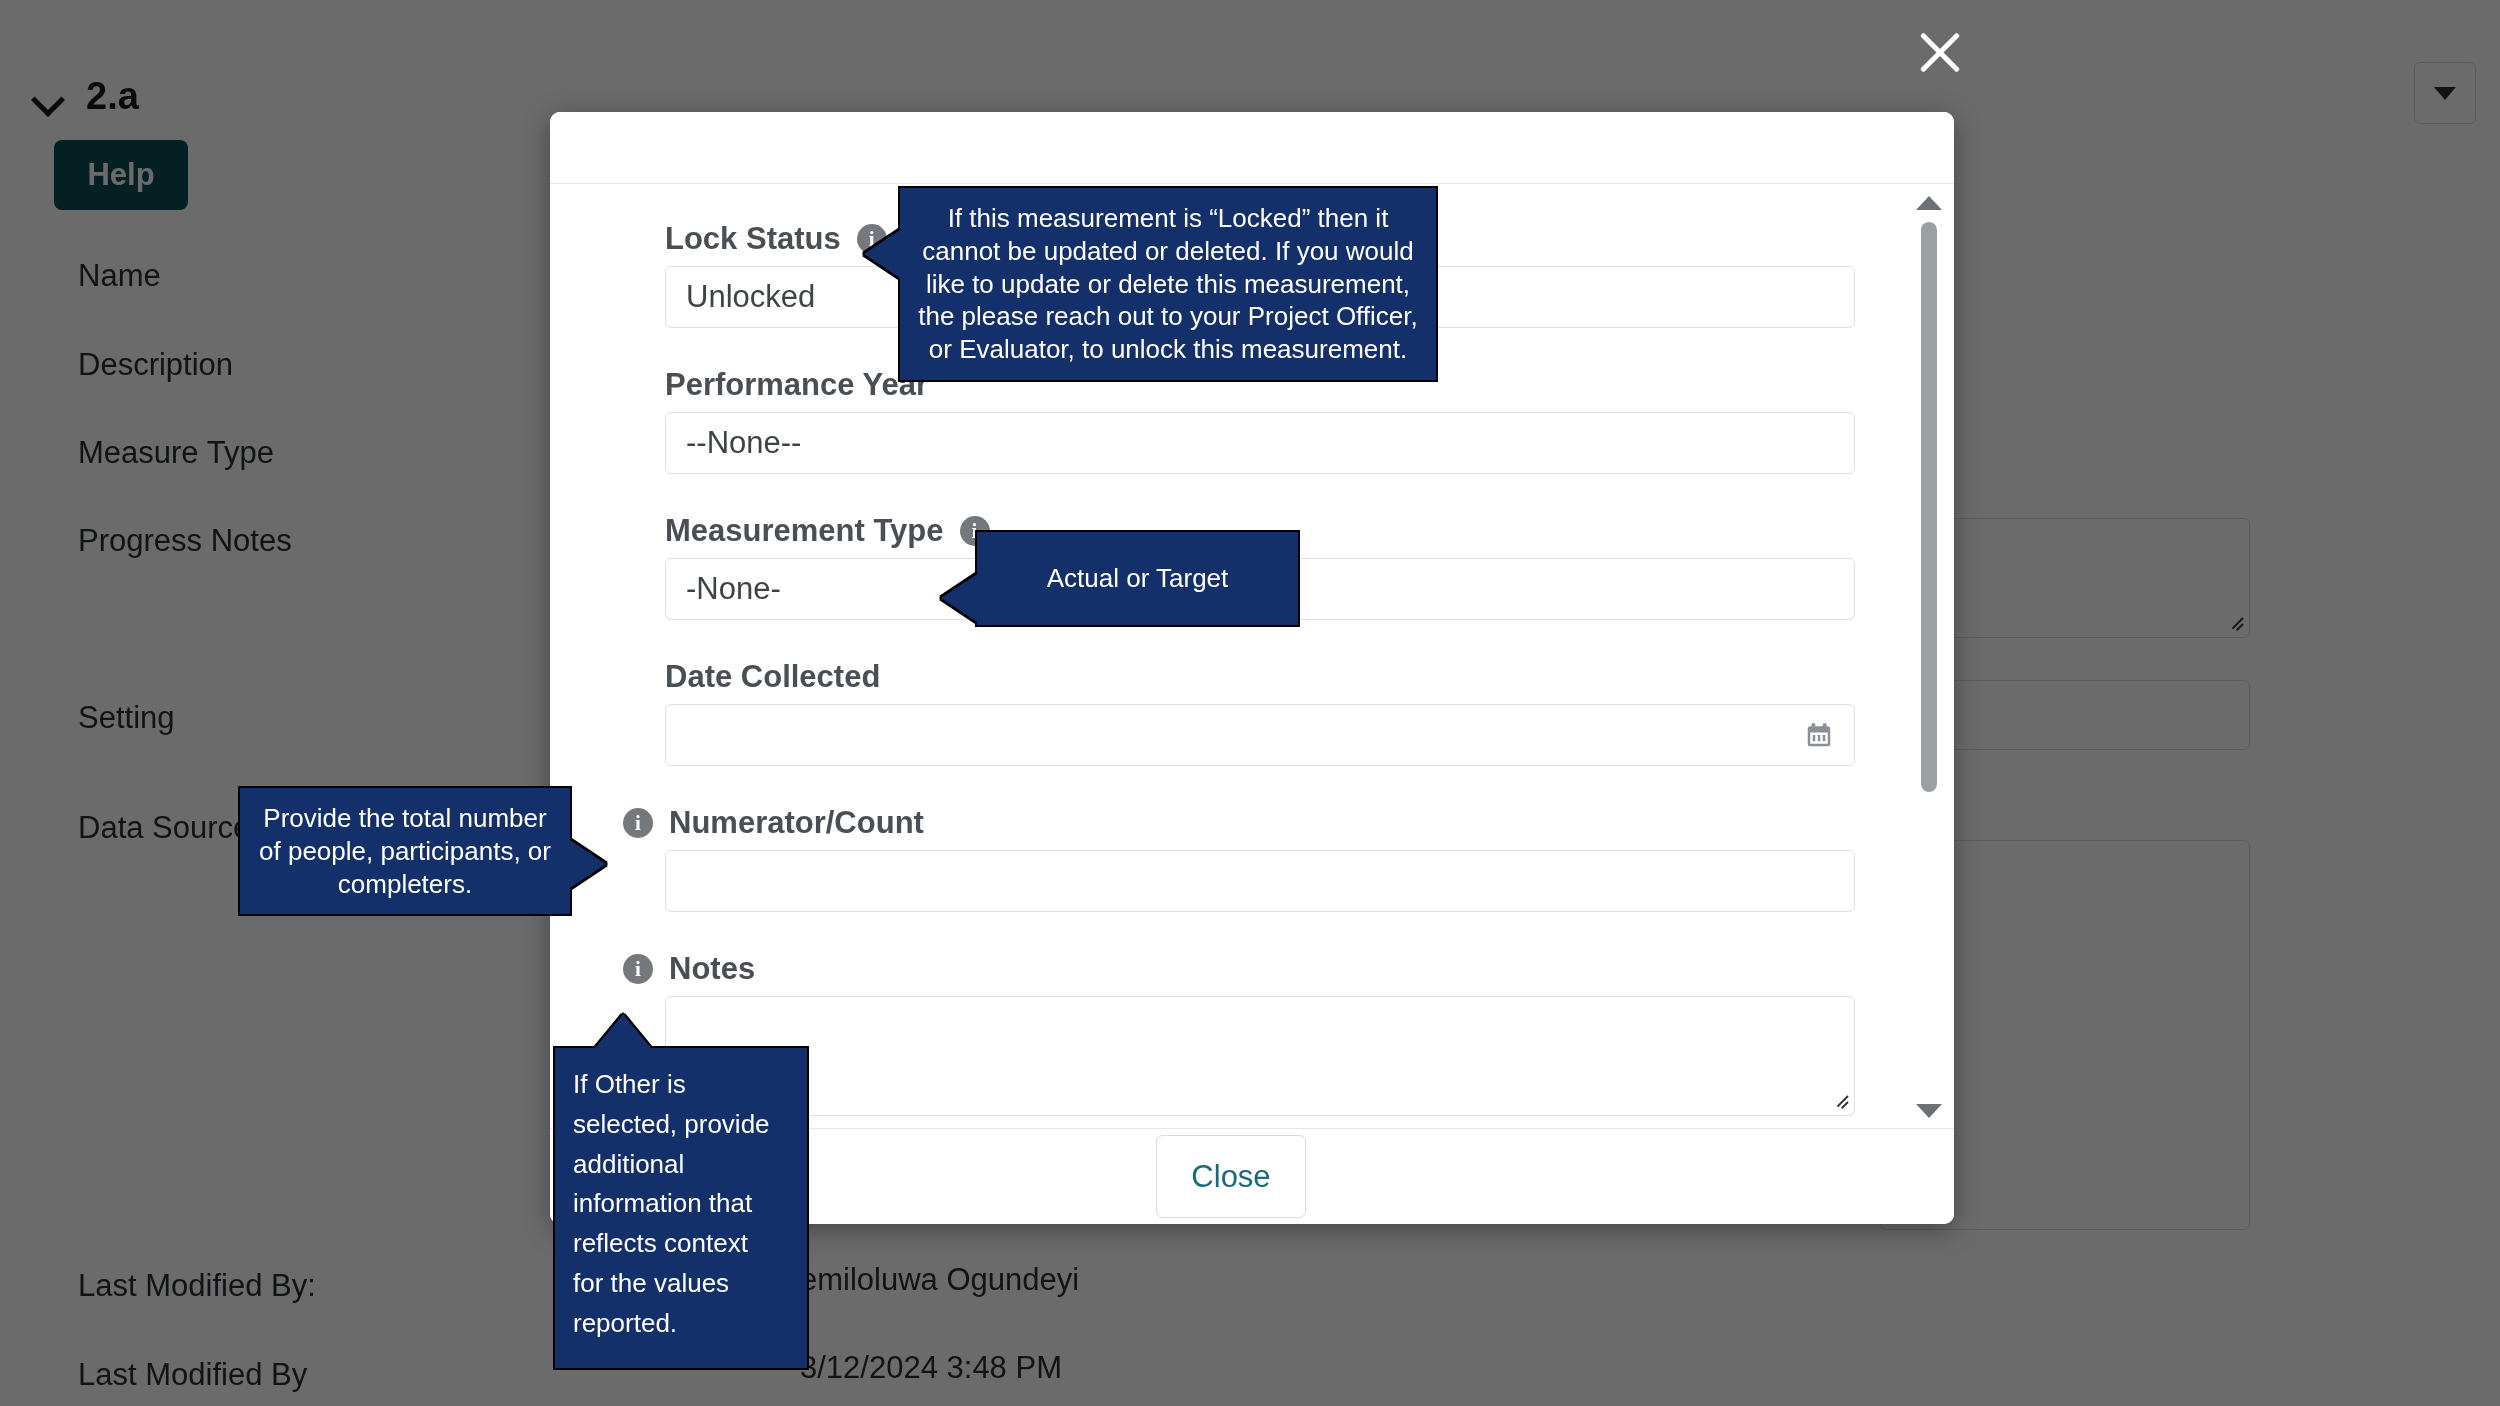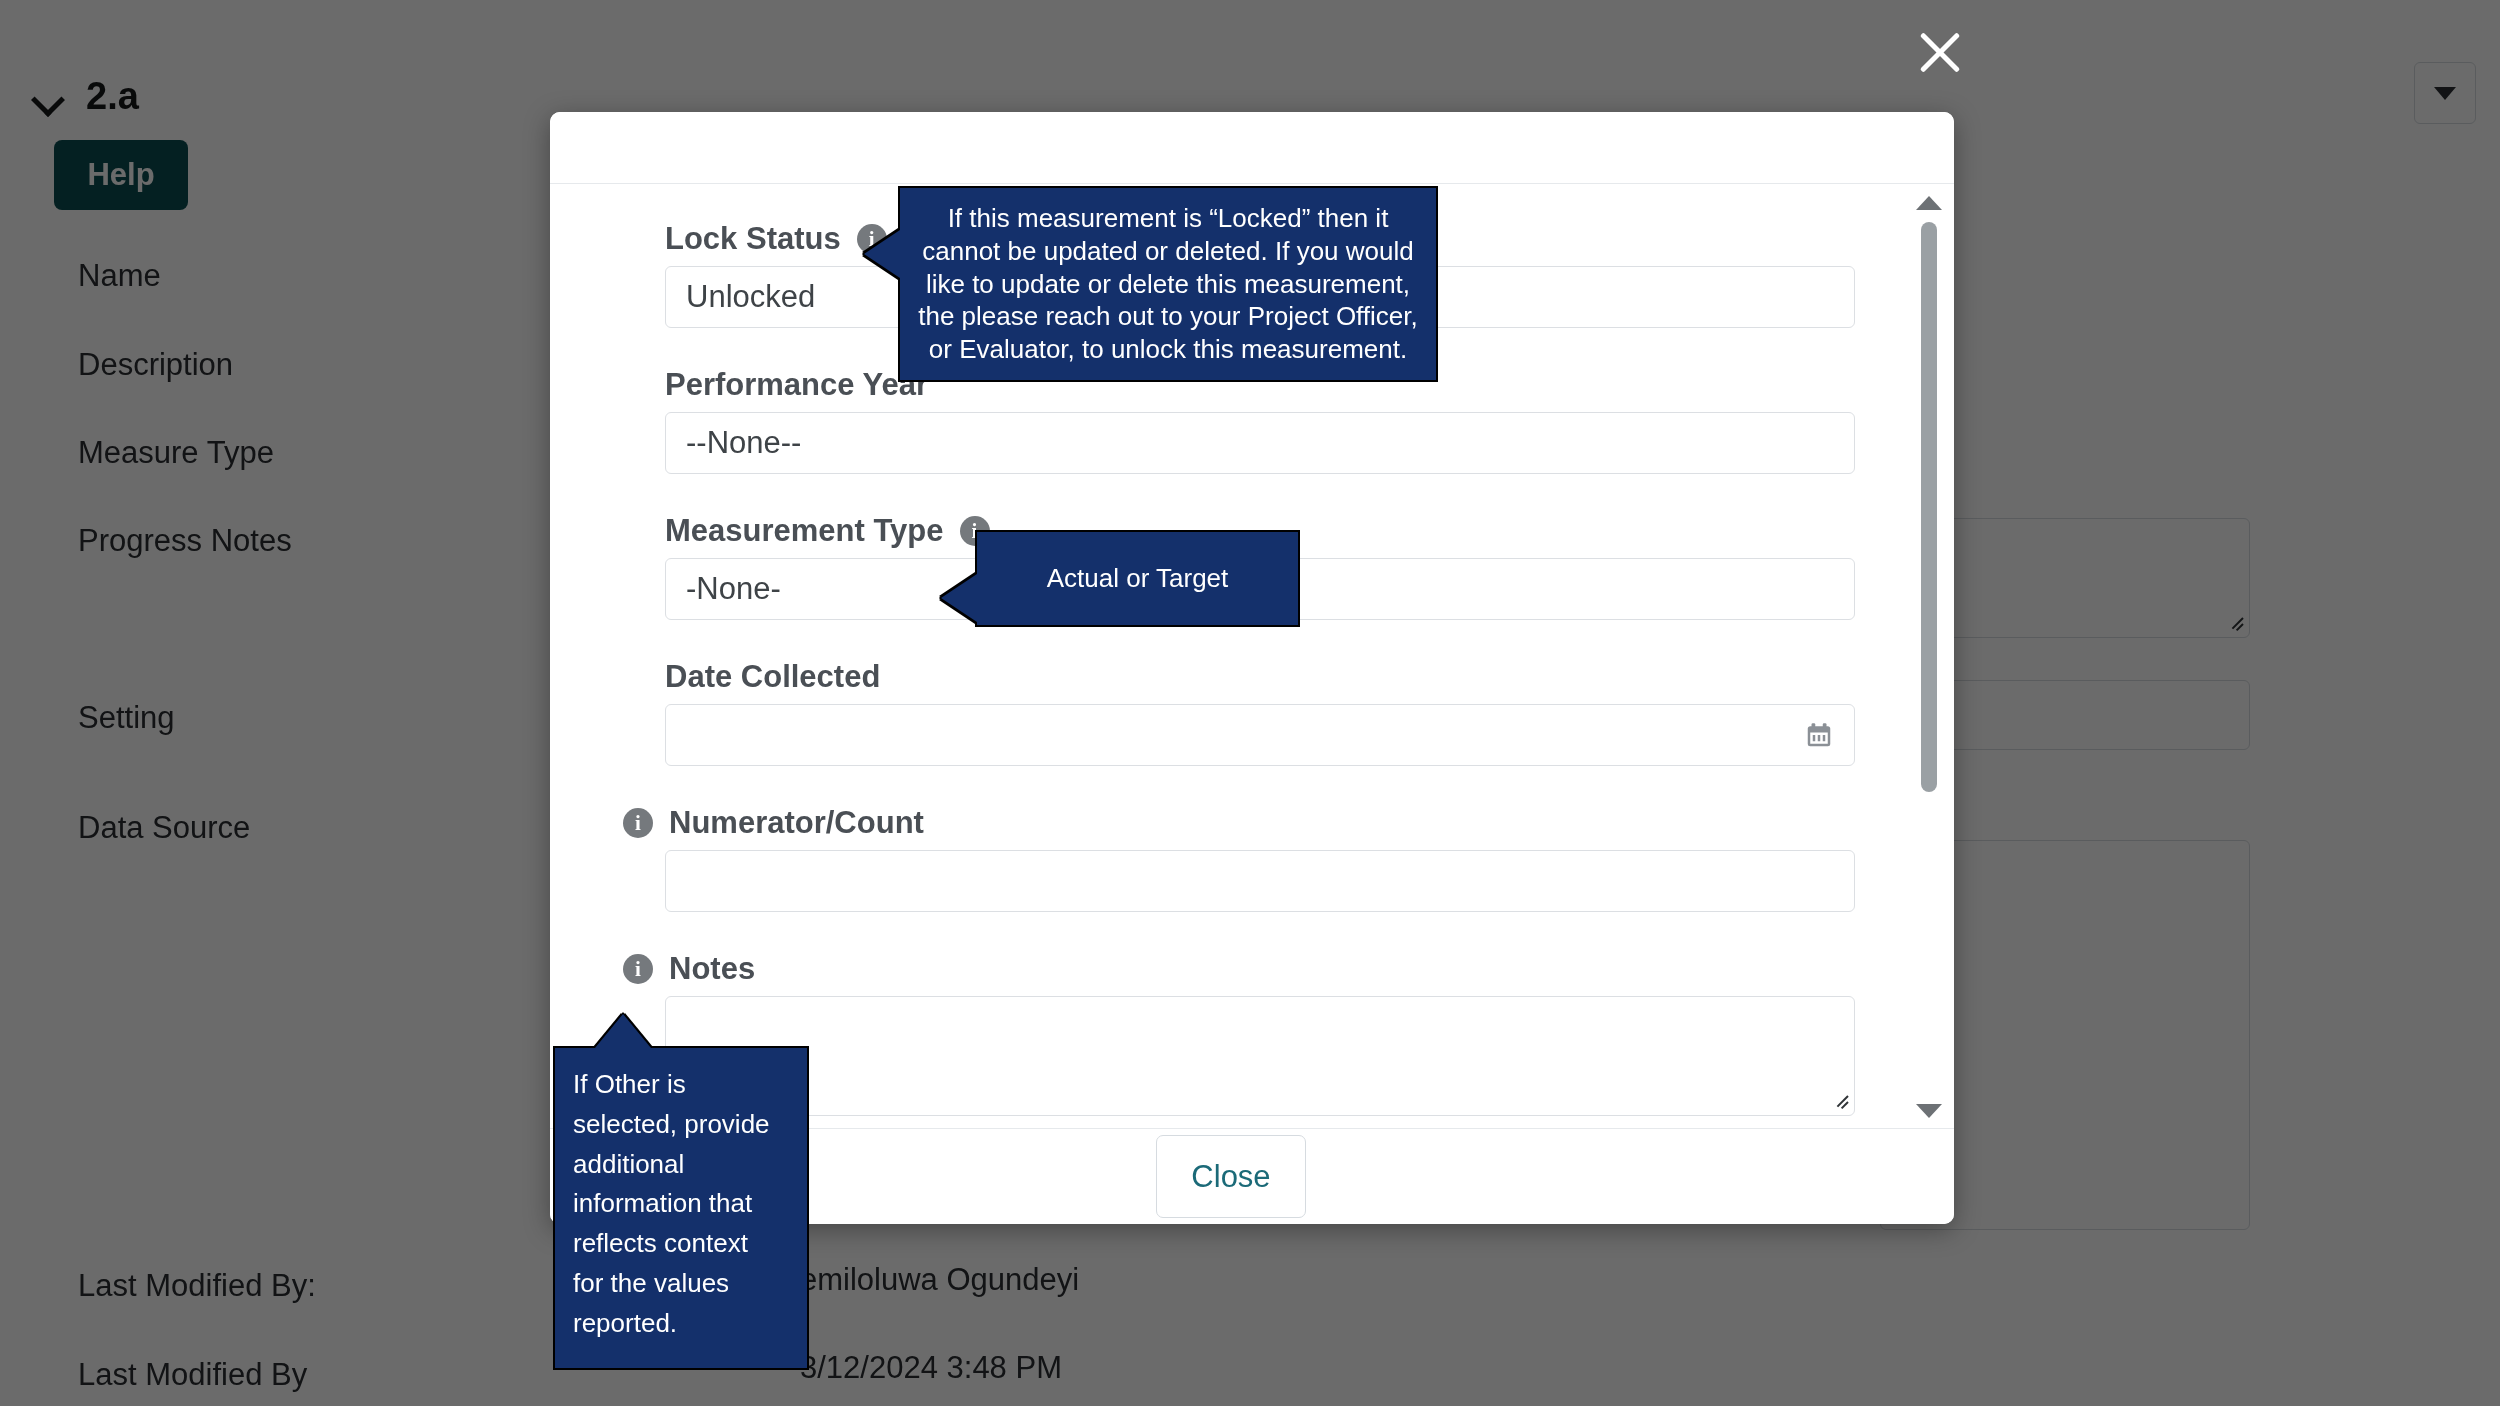--- a/index.html
+++ b/index.html
@@ -438,20 +438,24 @@
   <div class="callout" id="callout-lock">
     <span class="tail tail-left"></span>
     <span>If this measurement is “Locked” then it cannot be updated or deleted. If you would like to update or  delete this measurement, the please reach out to your Project Officer, or Evaluator, to unlock this measurement.</span>
   </div>
 
   <div class="callout" id="callout-mtype">
     <span class="tail tail-left"></span>
     <span>Actual or Target</span>
   </div>
 
+  <div class="callout" id="callout-num">
+    <span class="tail tail-right"></span>
+    <span>Provide the total number of people, participants, or completers.</span>
+  </div>
 
   <div class="callout" id="callout-other">
     <span class="tail tail-up"></span>
     <div>If Other is</div>
     <div>selected, provide</div>
     <div>additional</div>
     <div>information that</div>
     <div>reflects context</div>
     <div>for the values</div>
     <div>reported.</div>

